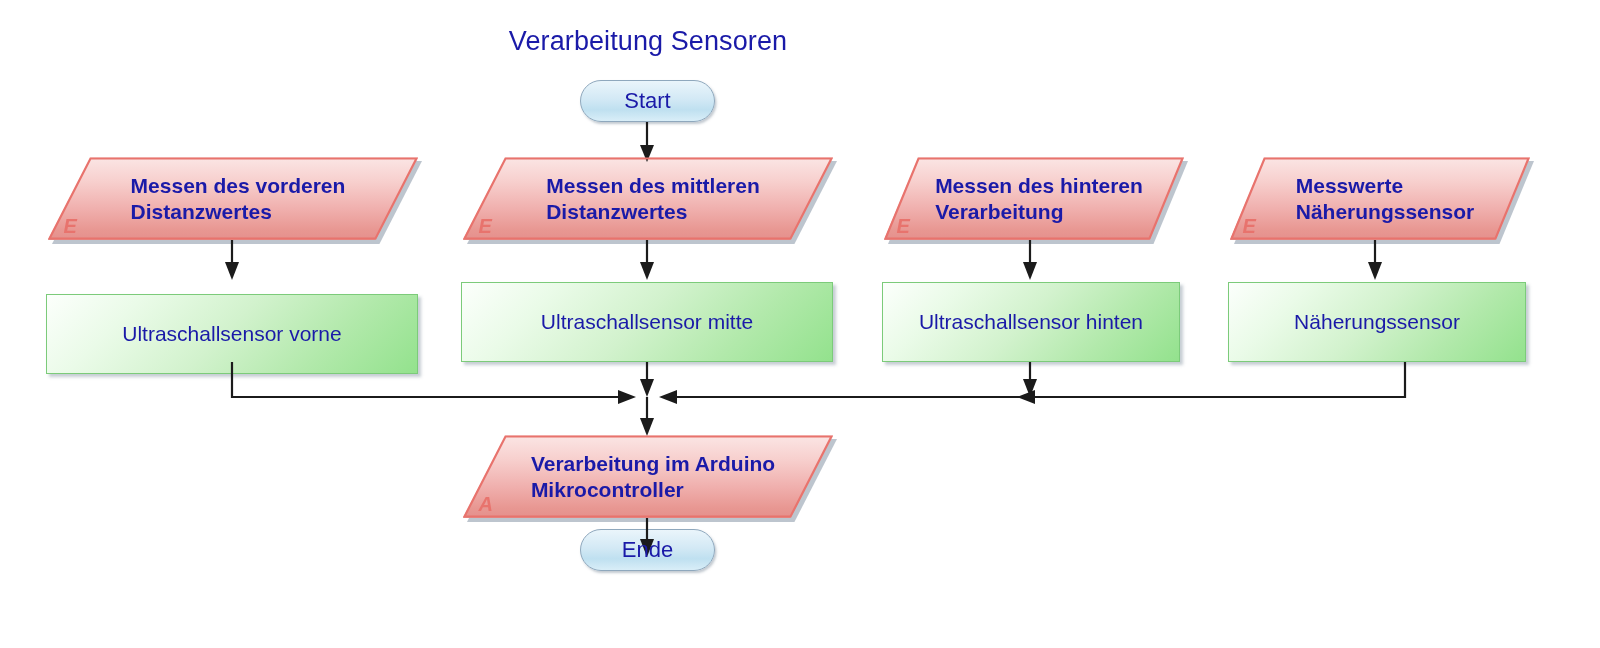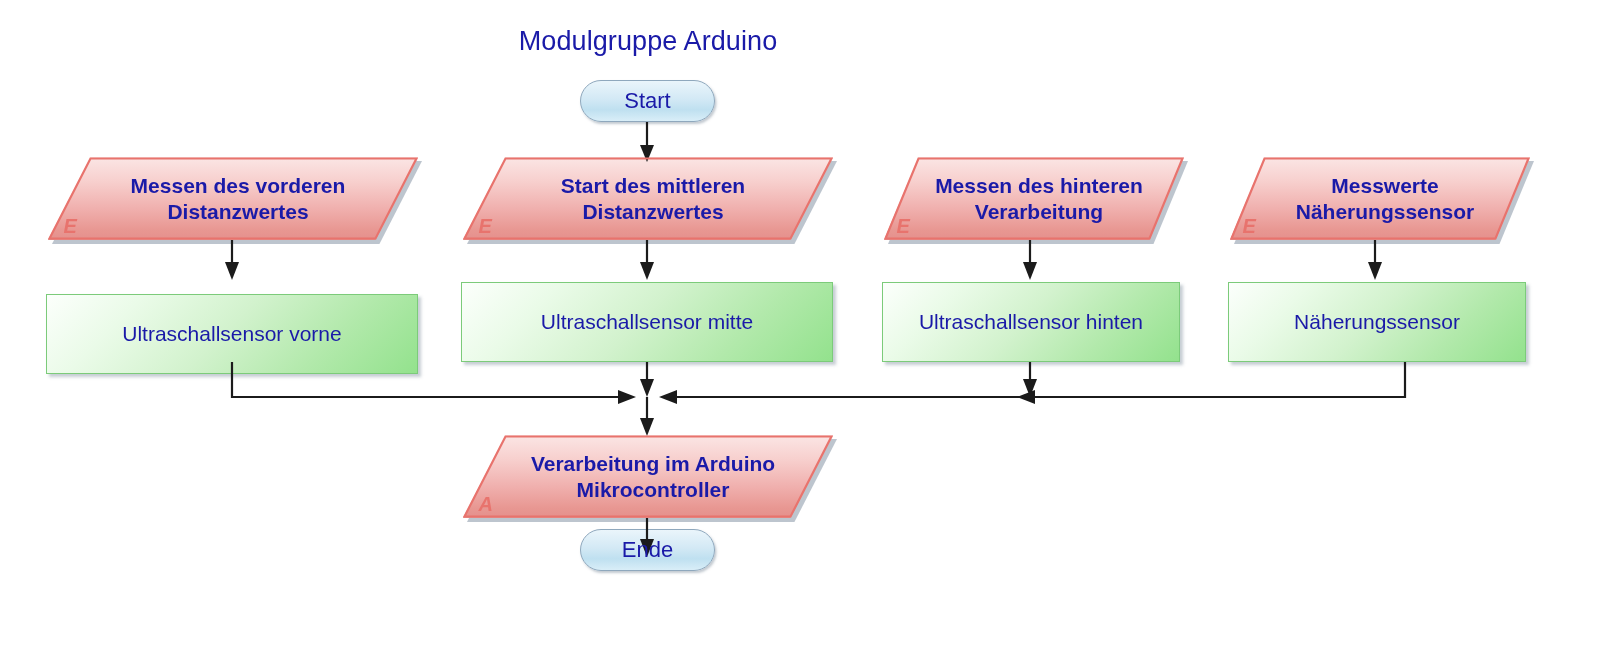--- a/index.html
+++ b/index.html
@@ -33,21 +33,20 @@
     letter-spacing: 0.1px;
     white-space: nowrap;
   }
   
   .node-label {
     position: relative;
     z-index: 3;
     color: #1a1aa8;
     font-size: 21px;
     line-height: 26px;
-    text-align: center;
     font-family: "Liberation Sans", sans-serif;
     white-space: pre-line;
     pointer-events: none;
   }
   
   .terminator {
     position: absolute;
     display: flex;
     align-items: center;
     justify-content: center;
@@ -132,21 +131,21 @@
     stroke: #1b1b1b;
     stroke-width: 2.2;
   }
   #connectors polygon.arrowhead { fill: #1b1b1b; stroke: none; }
 </style>
 </head>
 <body>
 
 <div id="diagram-root">
 
-  <div class="chart-title">Modulgruppe Arduino</div>
+  <div class="chart-title">Verarbeitung Sensoren</div>
 
   <svg id="connectors" viewBox="0 0 1600 648">
 
     <line x1="647" y1="122" x2="647" y2="152"></line>
     <polygon class="arrowhead" points="647,162 640,145 654,145"></polygon>
 
     <line x1="232" y1="240" x2="232" y2="268"></line>
     <polygon class="arrowhead" points="232,280 225,262 239,262"></polygon>
 
     <line x1="647" y1="240" x2="647" y2="268"></line>
@@ -193,21 +192,21 @@
 Distanzwertes</span>
   </div>
 
   <div class="para-wrap" style="left:463px; top:157px; width:370px; height:83px;">
     <div class="para-shadow"></div>
     <div class="para-shape"></div>
     <svg class="para-border" viewBox="0 0 370 83" preserveAspectRatio="none">
       <polygon points="42.5,1.5 368.5,1.5 327.5,81.5 1.5,81.5" vector-effect="non-scaling-stroke"></polygon>
     </svg>
     <span class="para-tag">E</span>
-    <span class="node-label">Start des mittleren
+    <span class="node-label">Messen des mittleren
 Distanzwertes</span>
   </div>
 
   <div class="para-wrap" style="left:884px; top:157px; width:300px; height:83px;">
     <div class="para-shadow"></div>
     <div class="para-shape"></div>
     <svg class="para-border" viewBox="0 0 300 83" preserveAspectRatio="none">
       <polygon points="34.5,1.5 298.5,1.5 265.5,81.5 1.5,81.5" vector-effect="non-scaling-stroke"></polygon>
     </svg>
     <span class="para-tag">E</span>

